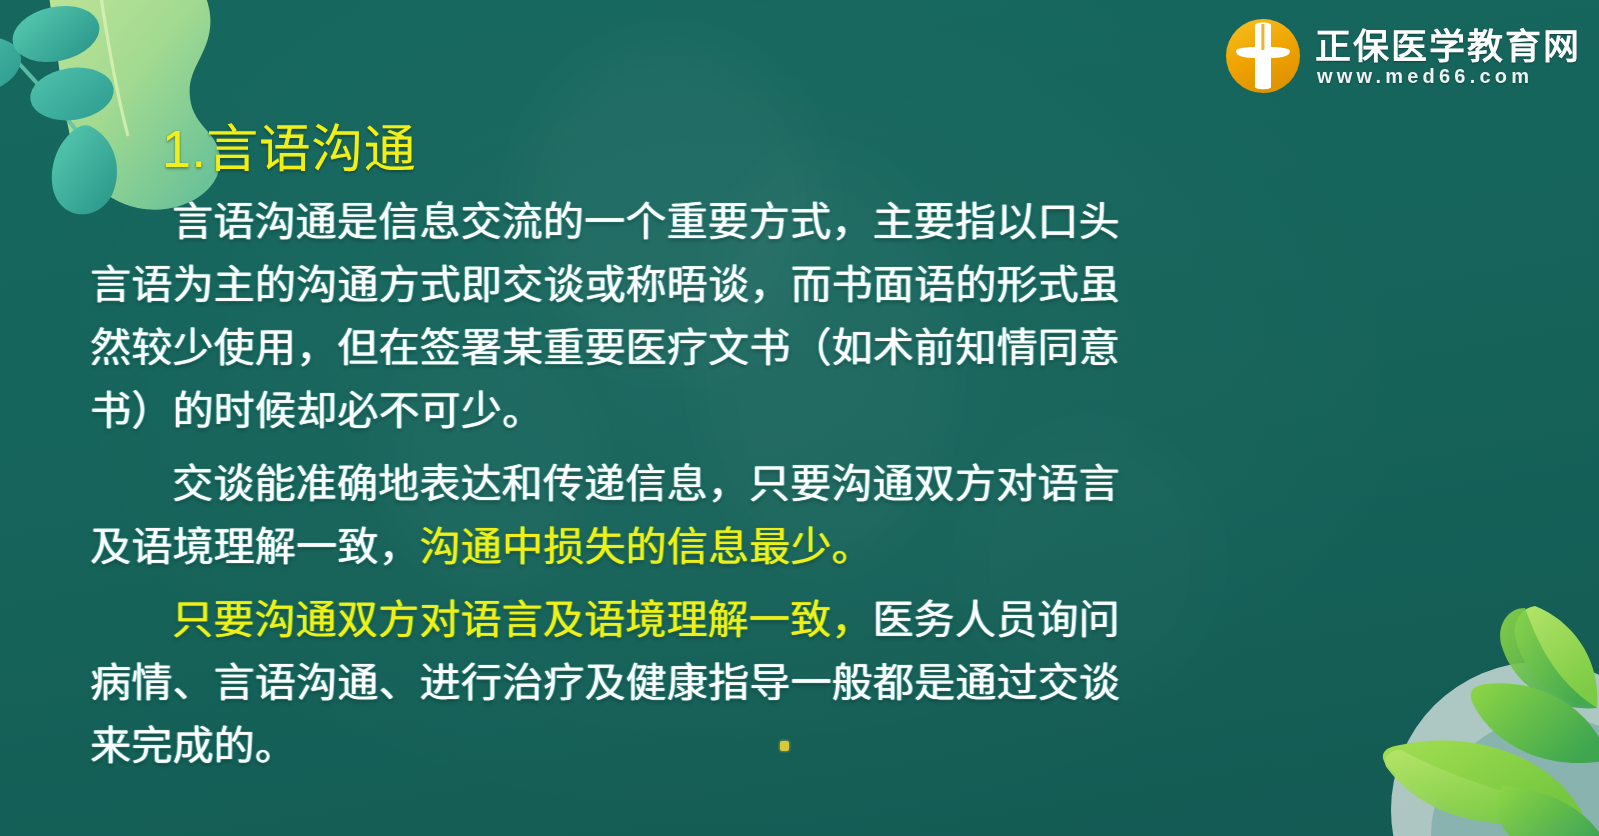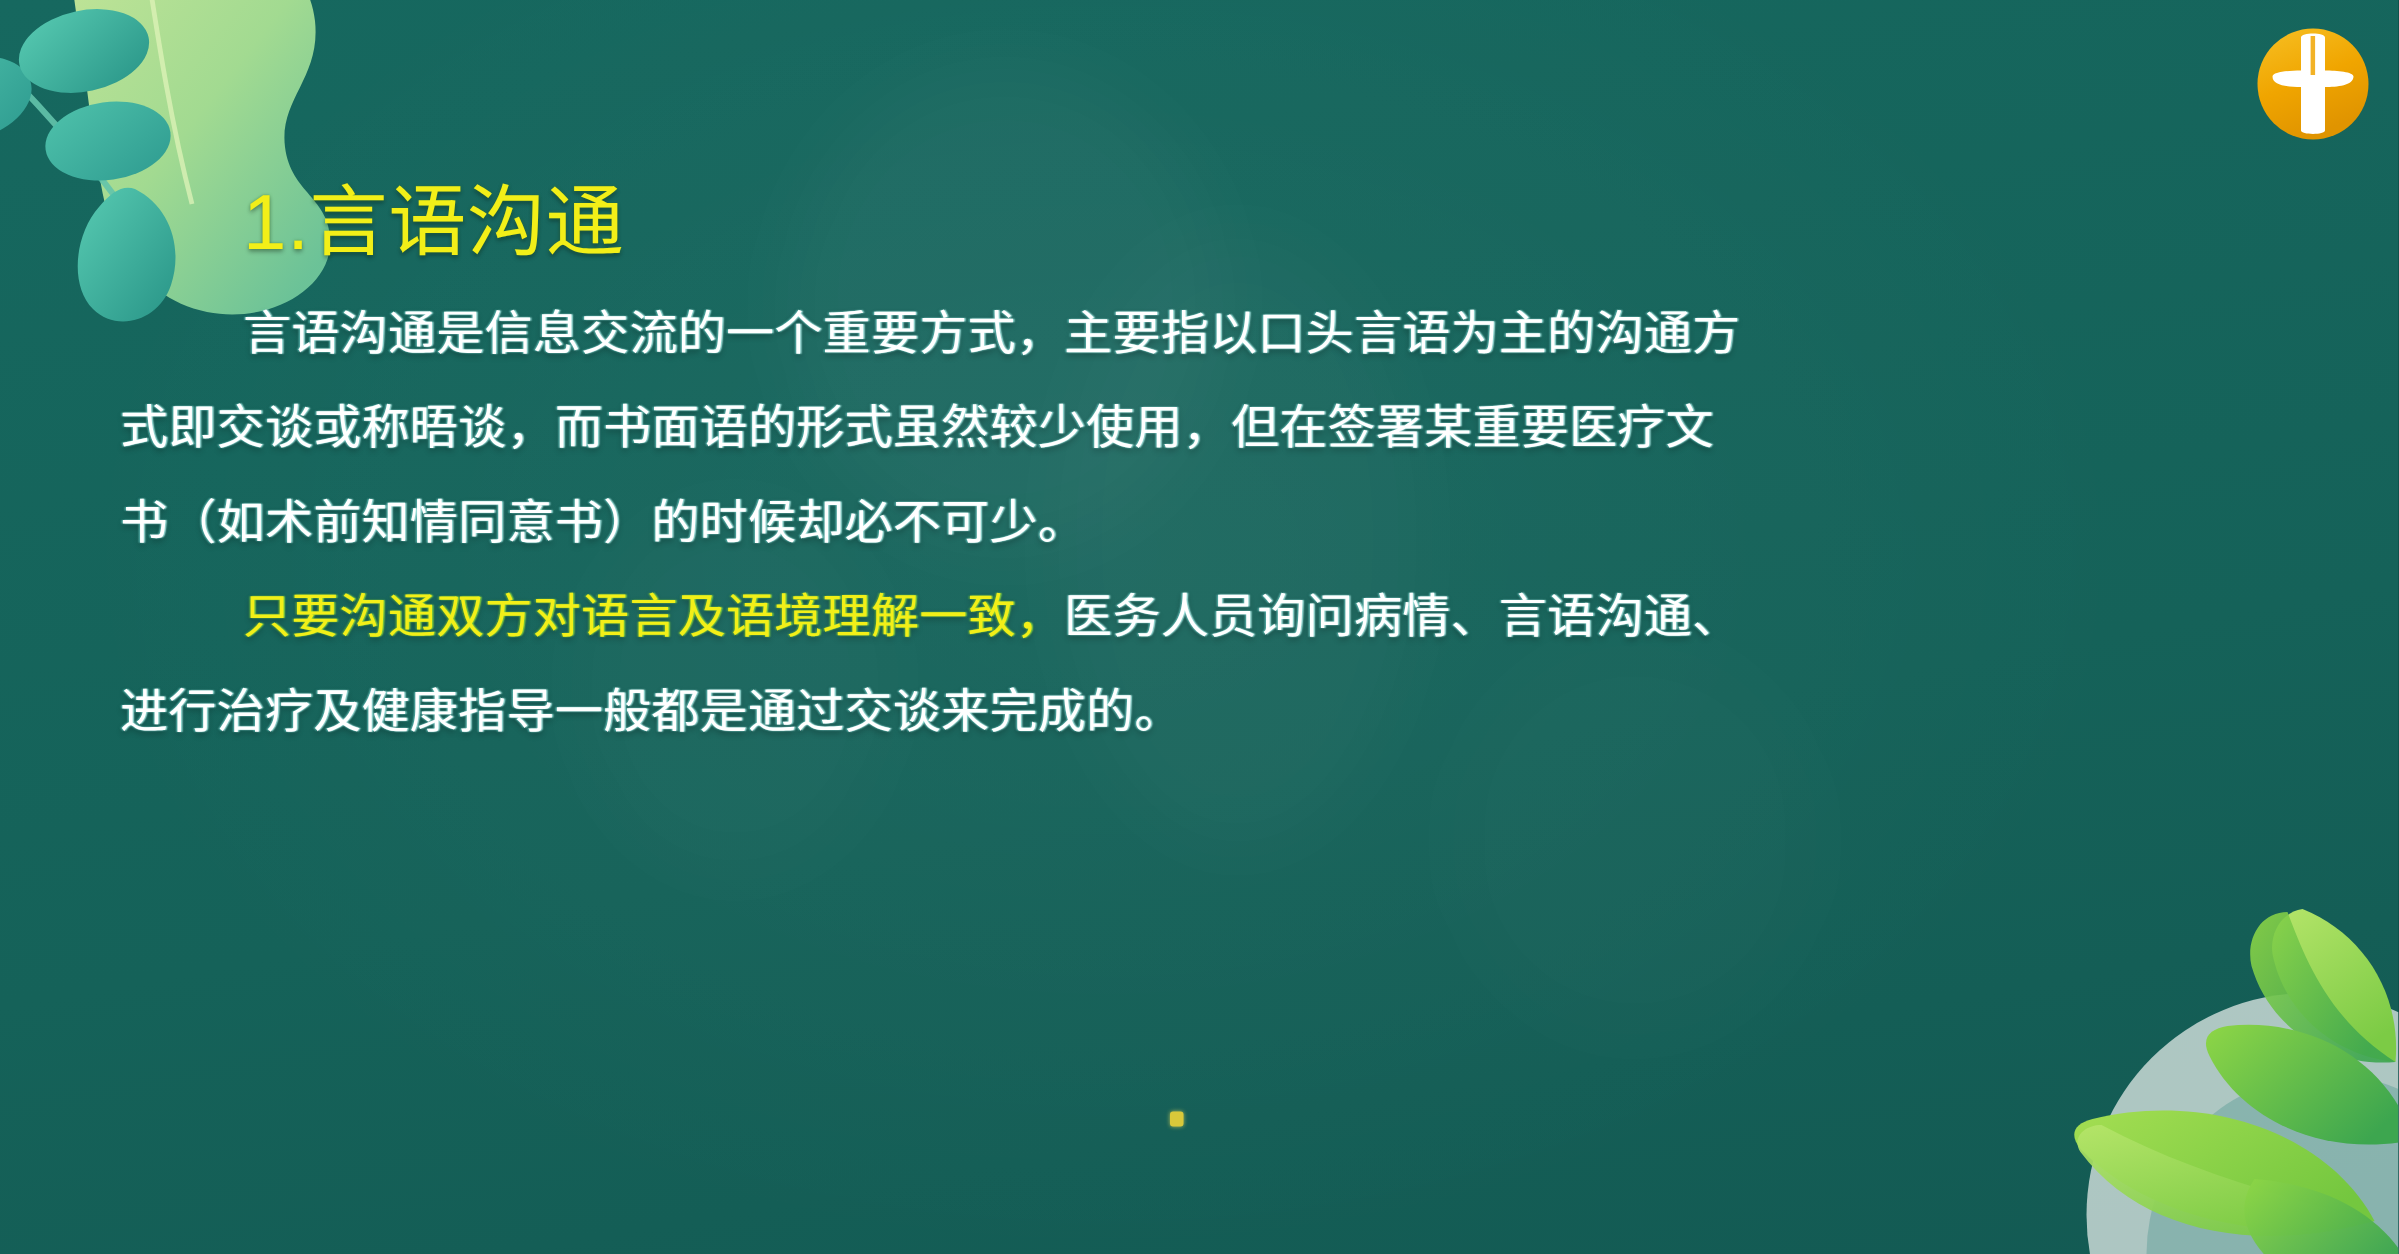--- a/index.html
+++ b/index.html
@@ -109,24 +109,24 @@
     font-size: 52px;
     line-height: 1.22;
     font-weight: 500;
     color: #f2ef18;
     margin: 0 0 10px 0;
     padding-left: 82px;
     letter-spacing: 0.5px;
     text-shadow: 0 0 2px rgba(60,120,40,0.55), 0 2px 3px rgba(0,0,0,0.30);
   }
   .para {
-    font-size: 32px;
+    font-size: 41px;
     line-height: 63px;
     color: #ffffff;
-    margin: 0;
+    margin: 10px;
     text-indent: 82px;
     letter-spacing: 0.2px;
     text-shadow:
       1px 0 1px rgba(180,245,240,0.85),
      -1px 0 1px rgba(120,220,215,0.55),
       0 2px 4px rgba(0,0,0,0.32);
   }
   .para + .para { margin-top: 0px; }
   .hl {
     color: #f2ef18;
@@ -230,29 +230,36 @@
           </linearGradient>
         </defs>
         <circle cx="39" cy="39" r="37" fill="url(#goldG)"></circle>
 
         <path d="M31,8 C31,4.5 47,4.5 47,8 L47,30 C55,30 66,31 66,34 C66,40 55,41 47,41
                  L47,70 C47,73 31,73 31,70 L31,41 C22,41 12,40 12,34 C12,31 22,30 31,30 Z" fill="#ffffff"></path>
         <path d="M39,6 C46,12 46,24 39,31 C32,24 32,12 39,6 Z" fill="#ffffff"></path>
         <rect x="37.4" y="7" width="3.0" height="26" fill="#f0a500" opacity="0.85"></rect>
       </svg>
     </div>
+    <div class="logo-text">
+      <div class="logo-cn">正保医学教育网</div>
+      <div class="logo-url">www.med66.com</div>
+    </div>
   </div>
 
   <div class="content">
     <h1 class="heading">1.言语沟通</h1>
 
     <p class="para">
       <span>言语沟通是信息交流的一个重要方式，主要指以口头言语为主的沟通方式即交谈或称晤谈，而书面语的形式虽然较少使用，但在签署某重要医疗文书（如术前知情同意书）的时候却必不可少。</span>
     </p>
 
+    <p class="para">
+      <span>交谈能准确地表达和传递信息，只要沟通双方对语言及语境理解一致，</span><span class="hl">沟通中损失的信息最少。</span>
+    </p>
 
     <p class="para">
       <span class="hl">只要沟通双方对语言及语境理解一致，</span><span>医务人员询问病情、言语沟通、进行治疗及健康指导一般都是通过交谈来完成的。</span>
     </p>
   </div>
 
   <div class="pointer-dot"></div>
 
 </div>
 

